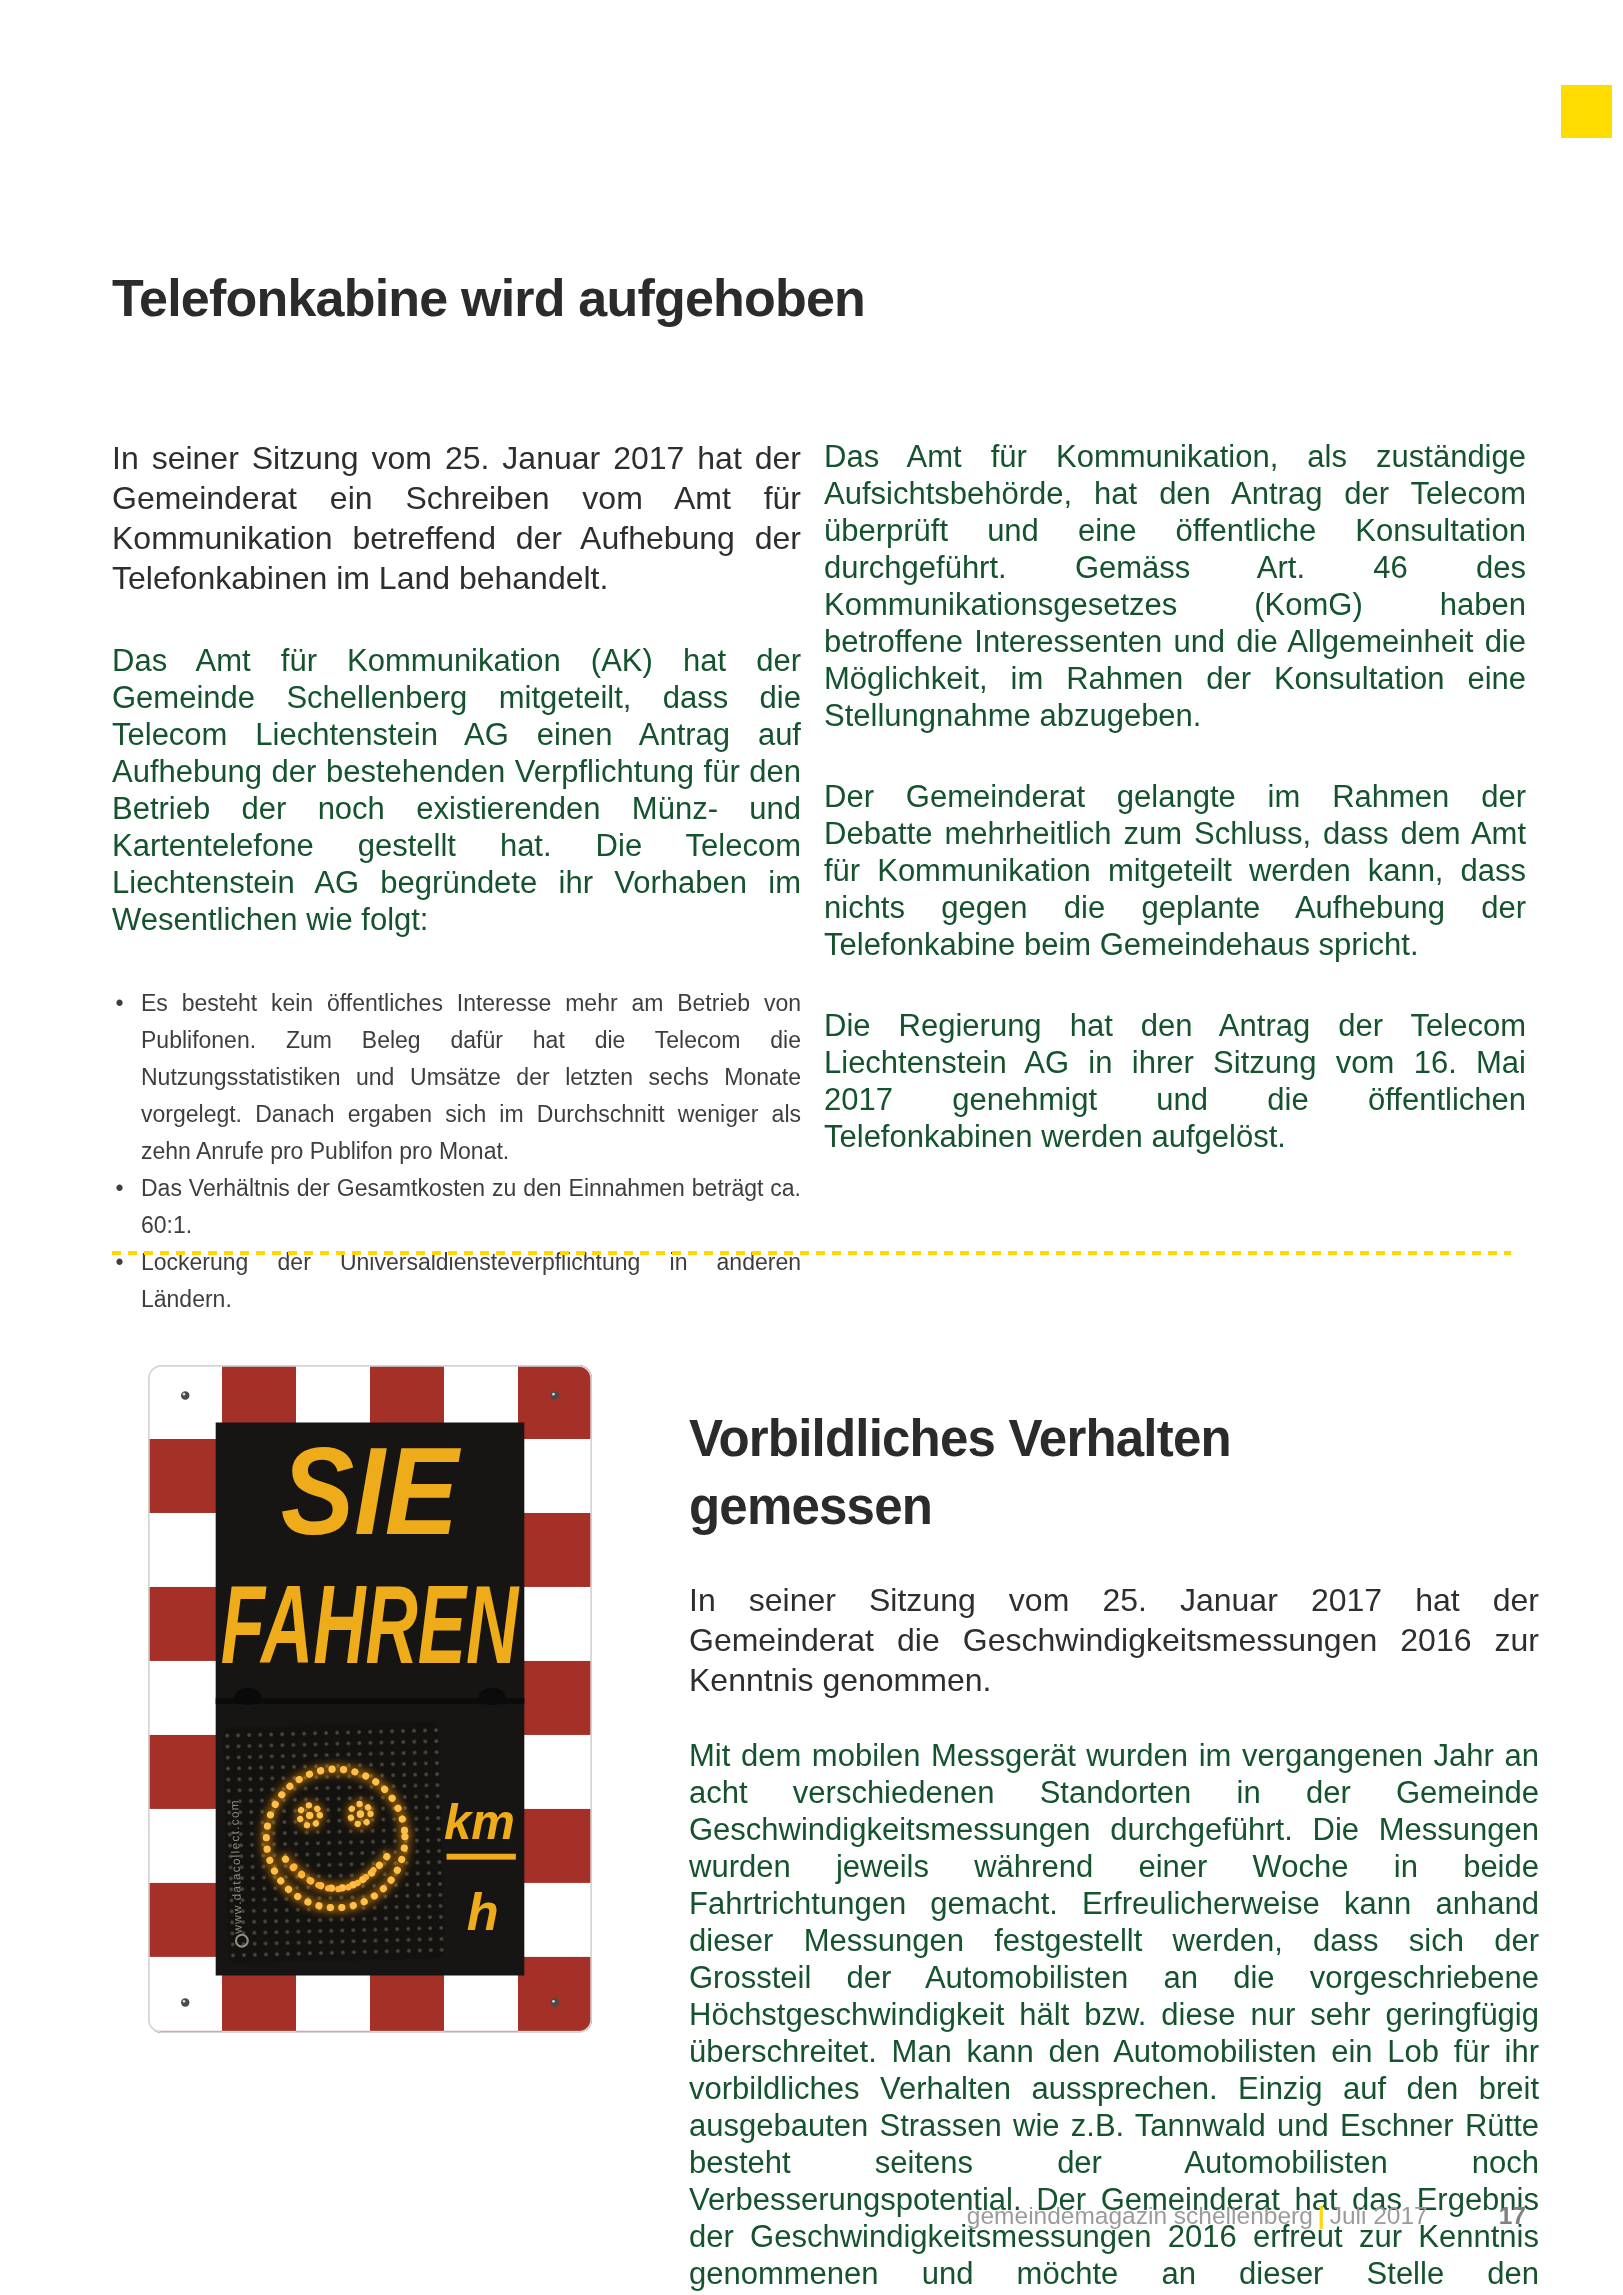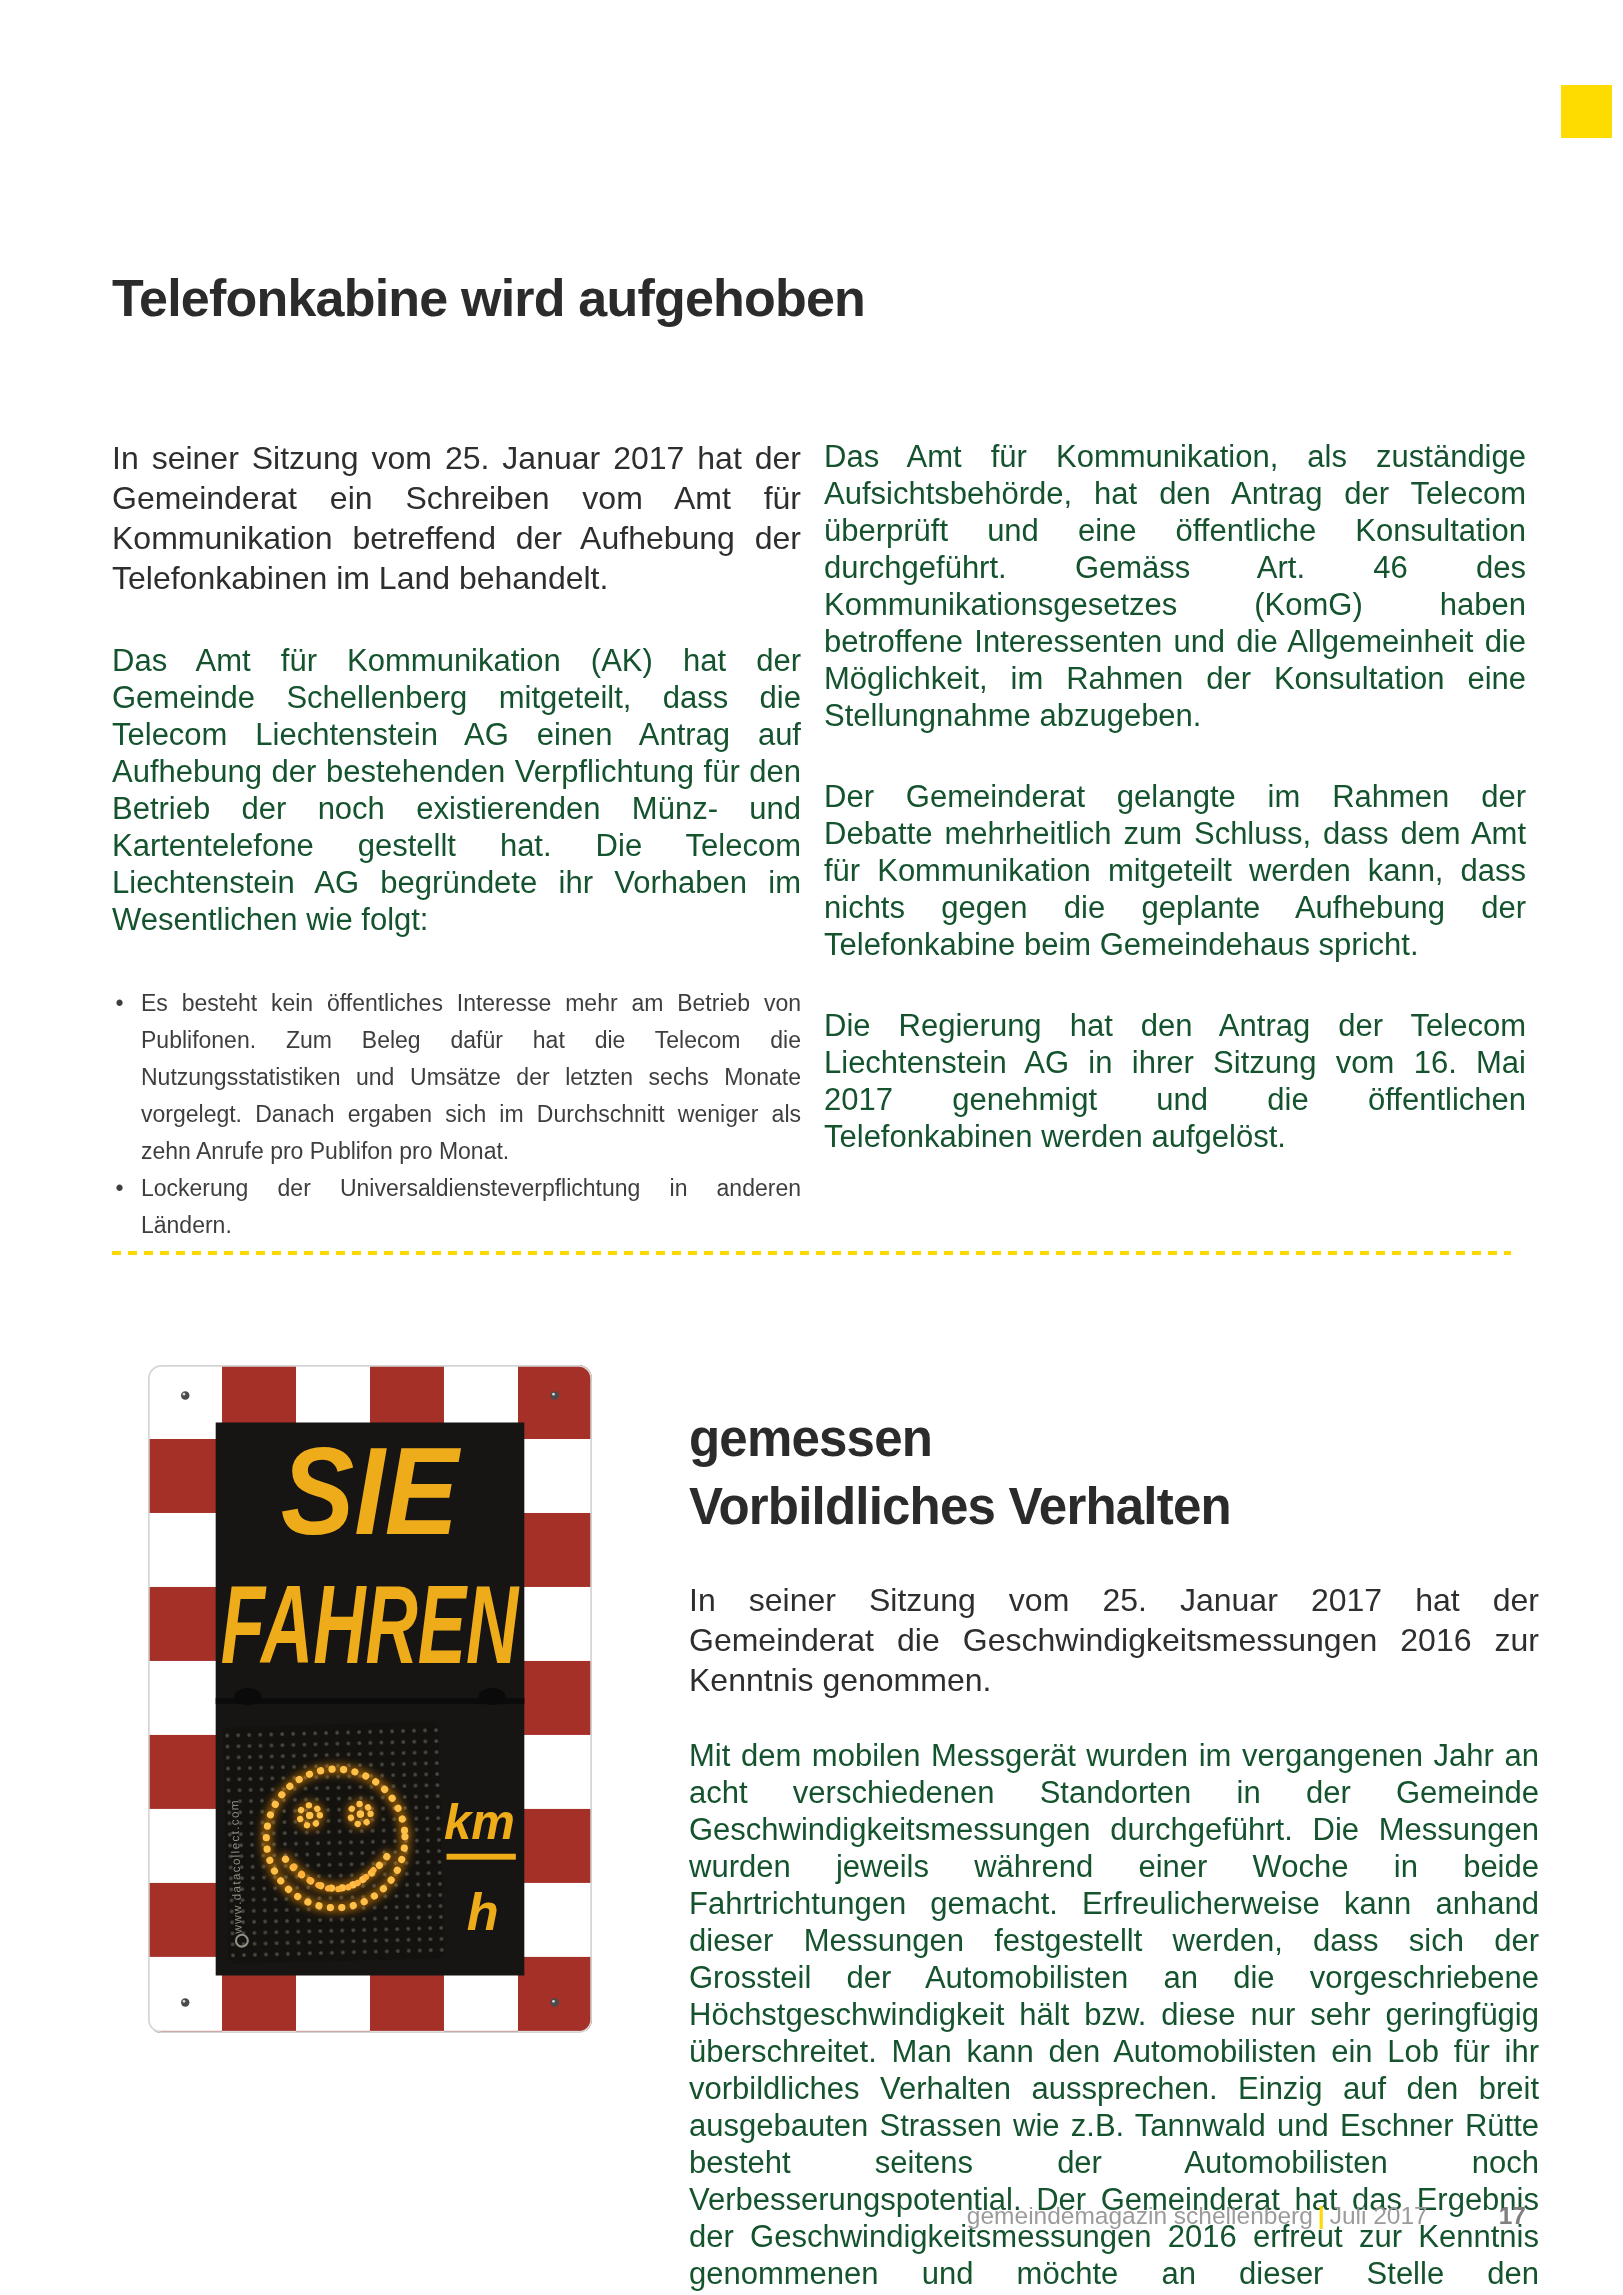--- a/index.html
+++ b/index.html
@@ -63,20 +63,21 @@
   <div class="corner-marker"></div>
 
   <section class="article1">
     <h1>Telefonkabine wird aufgehoben</h1>
     <div class="cols">
       <div class="col-left">
         <p class="lead">In seiner Sitzung vom 25. Januar 2017 hat der Gemeinderat ein Schreiben vom Amt für Kommunikation betreffend der Aufhebung der Telefonkabinen im Land behandelt.</p>
         <p class="body-text">Das Amt für Kommunikation (AK) hat der Gemeinde Schellenberg mitgeteilt, dass die Telecom Liechtenstein AG einen Antrag auf Aufhebung der bestehenden Verpflichtung für den Betrieb der noch existierenden Münz- und Kartentelefone gestellt hat. Die Telecom Liechtenstein AG begründete ihr Vorhaben im Wesentlichen wie folgt:</p>
         <ul class="bullets">
           <li>Es besteht kein öffentliches Interesse mehr am Betrieb von Publifonen. Zum Beleg dafür hat die Telecom die Nutzungsstatistiken und Umsätze der letzten sechs Monate vorgelegt. Danach ergaben sich im Durchschnitt weniger als zehn Anrufe pro Publifon pro Monat.</li>
+          <li>Das Verhältnis der Gesamtkosten zu den Einnahmen beträgt ca. 60:1.</li>
           <li>Lockerung der Universaldiensteverpflichtung in anderen Ländern.</li>
         </ul>
       </div>
       <div class="col-right">
         <p class="body-text">Das Amt für Kommunikation, als zuständige Aufsichtsbehörde, hat den Antrag der Telecom überprüft und eine öffentliche Konsultation durchgeführt. Gemäss Art. 46 des Kommunikationsgesetzes (KomG) haben betroffene Interessenten und die Allgemeinheit die Möglichkeit, im Rahmen der Konsultation eine Stellungnahme abzugeben.</p>
         <p class="body-text">Der Gemeinderat gelangte im Rahmen der Debatte mehrheitlich zum Schluss, dass dem Amt für Kommunikation mitgeteilt werden kann, dass nichts gegen die geplante Aufhebung der Telefonkabine beim Gemeindehaus spricht.</p>
         <p class="body-text">Die Regierung hat den Antrag der Telecom Liechtenstein AG in ihrer Sitzung vom 16. Mai 2017 genehmigt und die öffentlichen Telefonkabinen werden aufgelöst.</p>
       </div>
     </div>
   </section>
@@ -162,22 +163,22 @@
       <g>
         <text x="392" y="560" text-anchor="middle" font-family="Liberation Sans, sans-serif" font-size="58" font-style="italic" font-weight="700" fill="#EFAC1A">km</text>
         <rect x="353" y="578" width="82" height="7" fill="#EFAC1A"></rect>
         <text x="396" y="668" text-anchor="middle" font-family="Liberation Sans, sans-serif" font-size="62" font-style="italic" font-weight="700" fill="#EFAC1A">h</text>
       </g>
     </svg>
   </figure>
 
   <section class="article2">
     <h2>
+      <span>Vorbildliches Verhalten</span>
       <span>gemessen</span>
-      <span>Vorbildliches Verhalten</span>
     </h2>
     <p class="lead">In seiner Sitzung vom 25. Januar 2017 hat der Gemeinderat die Geschwindigkeitsmessungen 2016 zur Kenntnis genommen.</p>
     <p class="body-text">Mit dem mobilen Messgerät wurden im vergangenen Jahr an acht verschiedenen Standorten in der Gemeinde Geschwindigkeitsmessungen durchgeführt. Die Messungen wurden jeweils während einer Woche in beide Fahrtrichtungen gemacht. Erfreulicherweise kann anhand dieser Messungen festgestellt werden, dass sich der Grossteil der Automobilisten an die vorgeschriebene Höchstgeschwindigkeit hält bzw. diese nur sehr geringfügig überschreitet. Man kann den Automobilisten ein Lob für ihr vorbildliches Verhalten aussprechen. Einzig auf den breit ausgebauten Strassen wie z.B. Tannwald und Eschner Rütte besteht seitens der Automobilisten noch Verbesserungspotential. Der Gemeinderat hat das Ergebnis der Geschwindigkeitsmessungen 2016 erfreut zur Kenntnis genommenen und möchte an dieser Stelle den Automobilisten für ihr vorbildliches Verhalten danken.</p>
   </section>
 
   <div class="footer">
     <span>gemeindemagazin schellenberg</span><span class="sep">|</span><span>Juli 2017</span><span class="pagenum">17</span>
   </div>
 
 </div>

